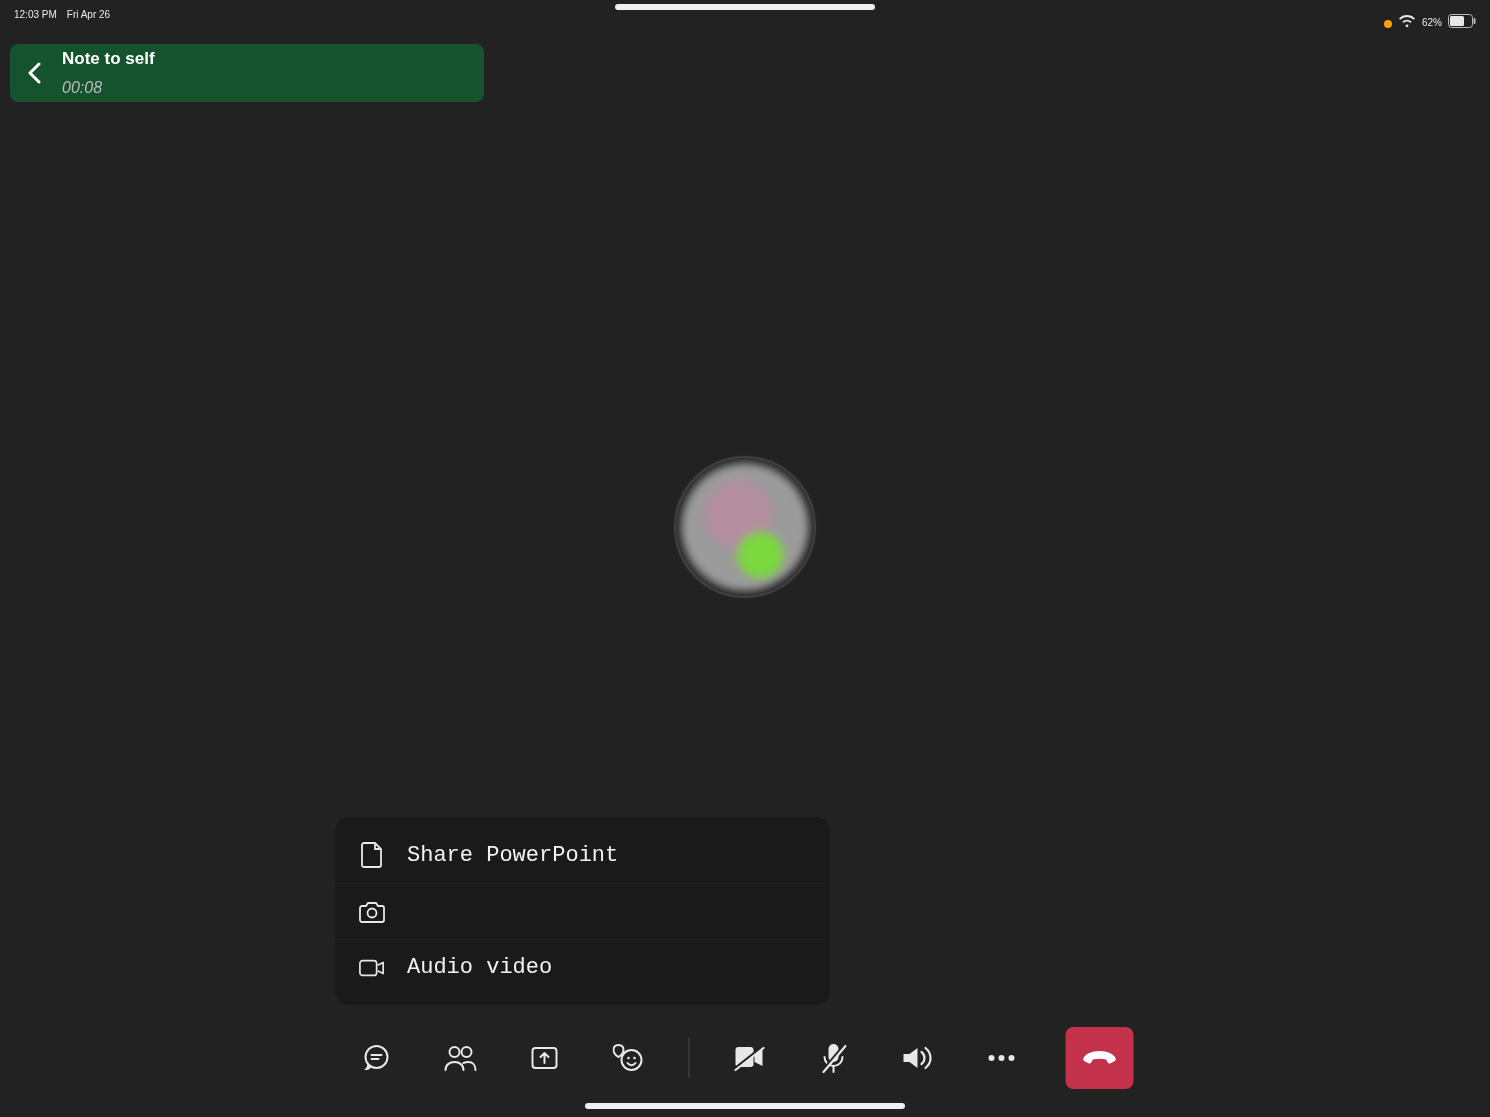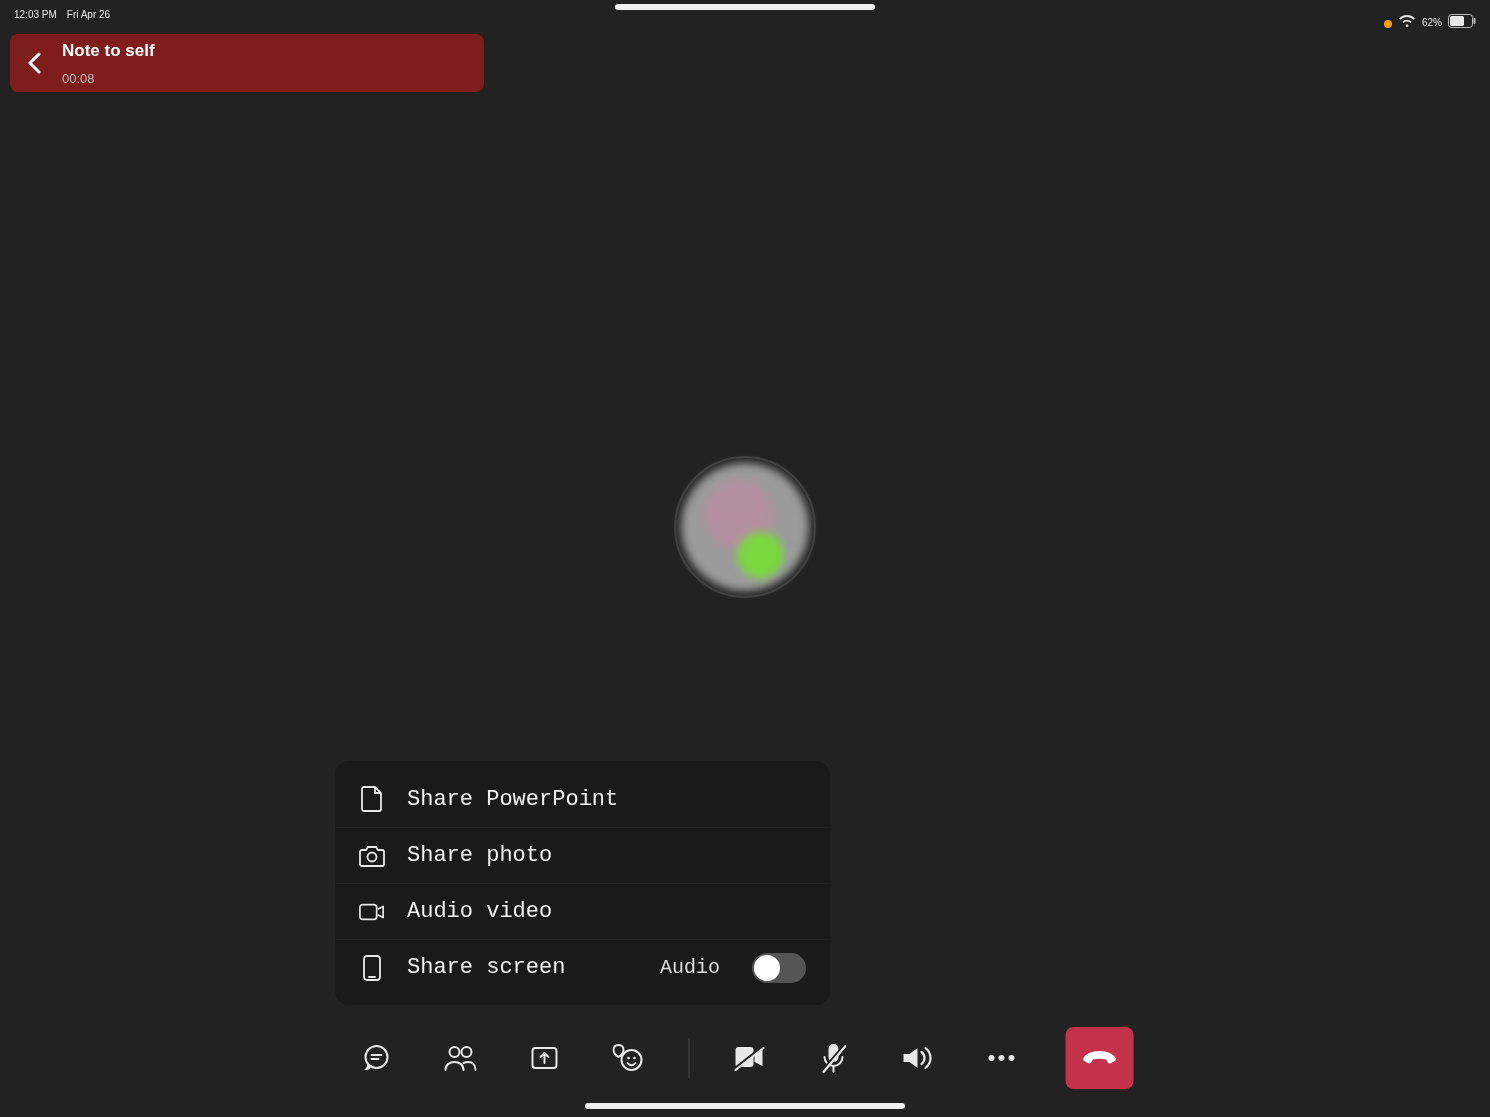--- a/index.html
+++ b/index.html
@@ -47,33 +47,33 @@
   .dot-orange {
     width: 8px; height: 8px; border-radius: 50%;
     background: #ff9f0a;
     display: inline-block;
   }
   .wifi-icon, .battery-icon { display: inline-flex; align-items: center; }
 
   
   .call-header {
     position: absolute;
-    top: 34px; left: 10px;
+    top: 44px; left: 10px;
     width: 474px; height: 58px;
-    background: #7f1d1d;
+    background: #14532d;
     border-radius: 8px;
     display: flex;
     align-items: center;
     padding: 0 12px;
     gap: 16px;
   }
   .back-chevron { width: 24px; height: 24px; display: flex; align-items: center; justify-content: center; }
   .call-header-text { display: flex; flex-direction: column; }
   .call-title { font-size: 17px; font-weight: 600; color: #fff; }
-  .call-timer { font-size: 13px; color: #bdbdbd; margin-top: 10px; }
+  .call-timer { font-size: 16px; color: #bdbdbd; margin-top: 10px; font-style: italic; }
 
   
   .avatar-wrap {
     position: absolute;
     top: 456px; left: 50%; transform: translate(-50%,0);
     width: 142px; height: 142px;
     border-radius: 50%;
     border: 2px solid #3a3a3a;
     display: flex; align-items: center; justify-content: center;
   }
@@ -199,43 +199,29 @@
     </span>
     <span class="share-label">Share PowerPoint</span>
   </div>
   <div class="share-row">
     <span class="share-icon">
       <svg width="26" height="22" viewBox="0 0 26 22">
           <path d="M3 5h4l2-3h8l2 3h4a2 2 0 0 1 2 2v12a2 2 0 0 1-2 2H3a2 2 0 0 1-2-2V7a2 2 0 0 1 2-2Z" fill="none" stroke="#e8e8e8" stroke-width="1.8"></path>
           <circle cx="13" cy="12" r="4.5" fill="none" stroke="#e8e8e8" stroke-width="1.8"></circle>
         </svg>
     </span>
-    <span class="share-label">Share photo</span>
   </div>
   <div class="share-row">
     <span class="share-icon">
       <svg width="28" height="20" viewBox="0 0 28 20">
           <rect x="1" y="2" width="18" height="16" rx="3" fill="none" stroke="#e8e8e8" stroke-width="1.8"></rect>
           <path d="m20 7 6-3v12l-6-3" fill="none" stroke="#e8e8e8" stroke-width="1.8" stroke-linejoin="round"></path>
         </svg>
     </span>
     <span class="share-label">Audio video</span>
-  </div>
-  <div class="share-row">
-    <span class="share-icon">
-      <svg width="18" height="26" viewBox="0 0 18 26">
-          <rect x="1" y="1" width="16" height="24" rx="3" fill="none" stroke="#e8e8e8" stroke-width="1.8"></rect>
-          <line x1="6" y1="22" x2="12" y2="22" stroke="#e8e8e8" stroke-width="1.8" stroke-linecap="round"></line>
-        </svg>
-    </span>
-    <span class="share-label">Share screen</span>
-    <span class="toggle-label">Audio</span>
-    <span class="toggle">
-      <span class="toggle-knob"></span>
-    </span>
   </div>
 </div>
 
 <div class="toolbar">
   <div class="tb-btn">
     <span>
       <svg width="30" height="30" viewBox="0 0 30 30">
           <circle cx="15" cy="14" r="11" fill="none" stroke="#e8e8e8" stroke-width="2"></circle>
           <path d="M9 23c-1 2-3 3-4 3 1-1 1.6-3 1.8-4.4" fill="none" stroke="#e8e8e8" stroke-width="2" stroke-linecap="round"></path>
           <line x1="10" y1="12" x2="20" y2="12" stroke="#e8e8e8" stroke-width="2" stroke-linecap="round"></line>

